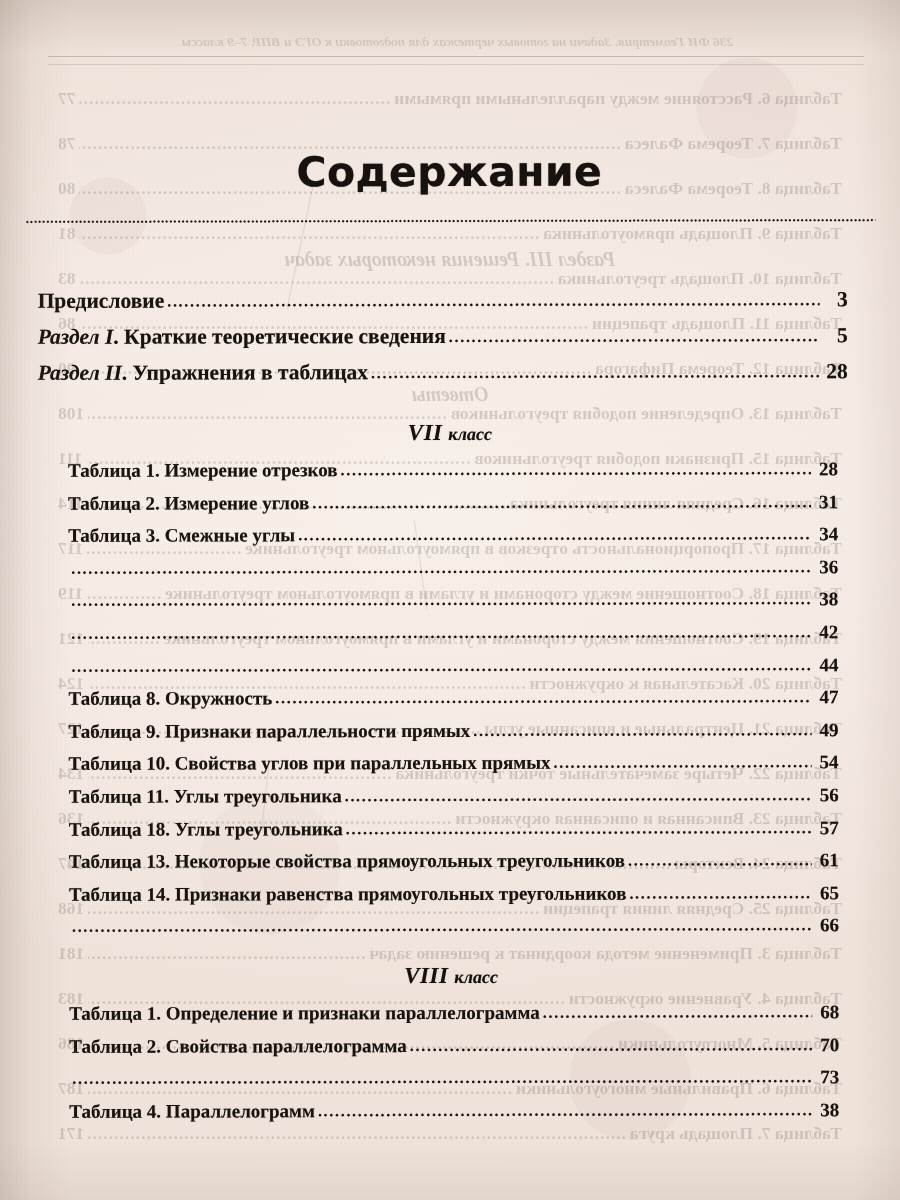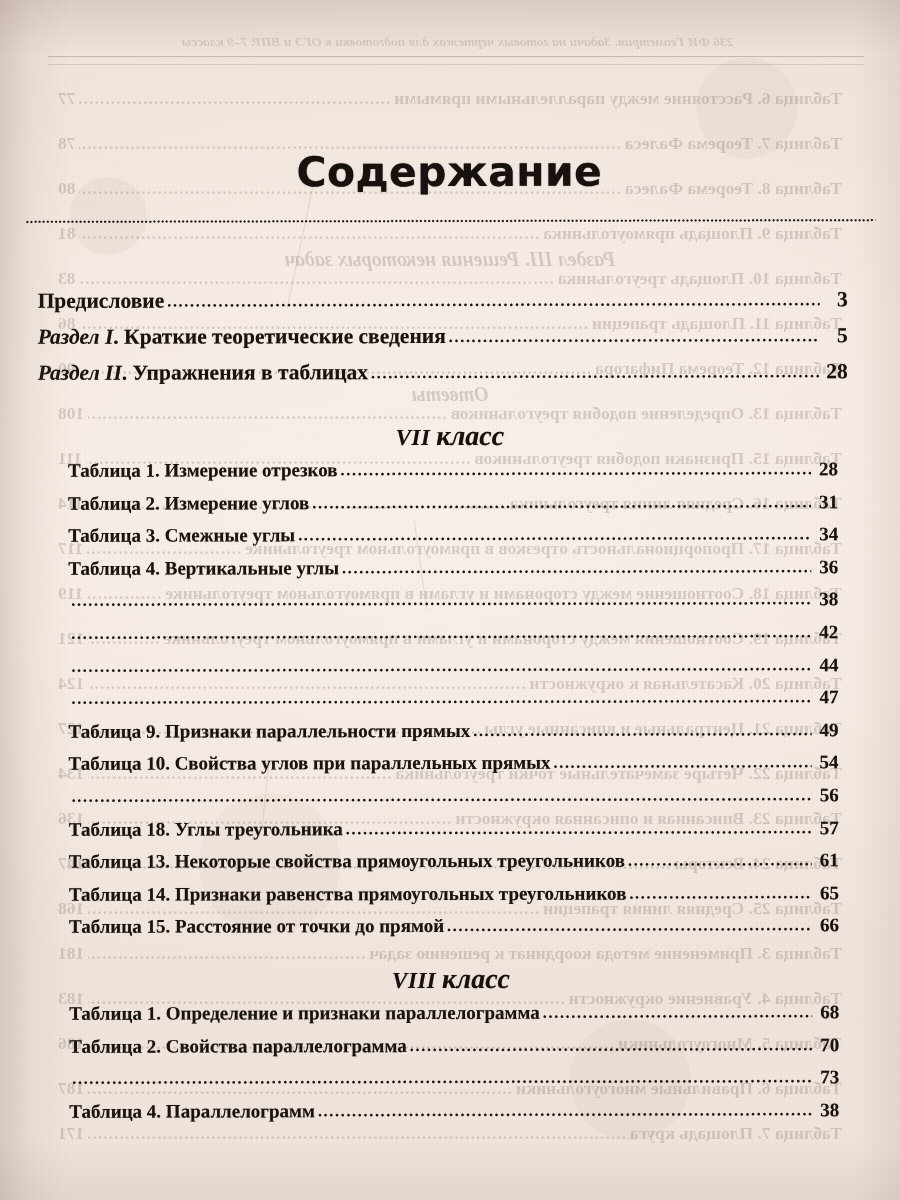--- a/index.html
+++ b/index.html
@@ -200,21 +200,21 @@
     position: absolute;
     left: 0; right: 0;
     text-align: center;
     font-size: 23px;
     font-weight: bold;
     font-style: italic;
     color: #16110e;
     text-shadow: 0 0 .8px rgba(22,17,14,.5);
   }
   .class-head .rom { letter-spacing: .5px; }
-  .class-head .word { font-size: 28px; }
+  .class-head .word { font-size: 18px; }
 
   
   .skew { transform: rotate(-0.12deg); transform-origin: 50% 40%; }
 
   
   .scratch {
     position: absolute;
     background: rgba(120,100,90,.17);
     pointer-events: none;
   }
@@ -392,71 +392,71 @@
           <span class="label">Таблица 2. Измерение углов</span>
           <span class="dots">...........................................................................................................................................</span>
           <span class="page">31</span>
         </div>
         <div class="entry lvl1" style="top: 524.2px;">
           <span class="label">Таблица 3. Смежные углы</span>
           <span class="dots">...........................................................................................................................................</span>
           <span class="page">34</span>
         </div>
         <div class="entry lvl1" style="top: 556.8px;">
-          <span class="label">Таблица 4. Вертикальные углы</span>
           <span class="dots">...........................................................................................................................................</span>
           <span class="page">36</span>
         </div>
         <div class="entry lvl1" style="top: 589.4px;">
           <span class="dots">...........................................................................................................................................</span>
           <span class="page">38</span>
         </div>
         <div class="entry lvl1" style="top: 622px;">
           <span class="dots">...........................................................................................................................................</span>
           <span class="page">42</span>
         </div>
         <div class="entry lvl1" style="top: 654.6px;">
           <span class="dots">...........................................................................................................................................</span>
           <span class="page">44</span>
         </div>
         <div class="entry lvl1" style="top: 687.2px;">
+          <span class="label">Таблица 8. Окружность</span>
           <span class="dots">...........................................................................................................................................</span>
           <span class="page">47</span>
         </div>
         <div class="entry lvl1" style="top: 719.8px;">
           <span class="label">Таблица 9. Признаки параллельности прямых</span>
           <span class="dots">...........................................................................................................................................</span>
           <span class="page">49</span>
         </div>
         <div class="entry lvl1" style="top: 752.4px;">
           <span class="label">Таблица 10. Свойства углов при параллельных прямых</span>
           <span class="dots">...........................................................................................................................................</span>
           <span class="page">54</span>
         </div>
         <div class="entry lvl1" style="top: 785px;">
+          <span class="label">Таблица 11. Углы треугольника</span>
           <span class="dots">...........................................................................................................................................</span>
           <span class="page">56</span>
         </div>
         <div class="entry lvl1" style="top: 817.6px;">
           <span class="label">Таблица 18. Углы треугольника</span>
           <span class="dots">...........................................................................................................................................</span>
           <span class="page">57</span>
         </div>
         <div class="entry lvl1" style="top: 850.2px;">
           <span class="label">Таблица 13. Некоторые свойства прямоугольных треугольников</span>
           <span class="dots">...........................................................................................................................................</span>
           <span class="page">61</span>
         </div>
         <div class="entry lvl1" style="top: 882.8px;">
           <span class="label">Таблица 14. Признаки равенства прямоугольных треугольников</span>
           <span class="dots">...........................................................................................................................................</span>
           <span class="page">65</span>
         </div>
         <div class="entry lvl1" style="top: 915.4px;">
-          <span class="label">Таблица 15. Расстояние от точки до прямой</span>
           <span class="dots">...........................................................................................................................................</span>
           <span class="page">66</span>
         </div>
         <div class="class-head" style="top: 963px;"><span class="rom">VIII</span> <span class="word">класс</span></div>
         <div class="entry lvl1" style="top: 1002px;">
           <span class="label">Таблица 1. Определение и признаки параллелограмма</span>
           <span class="dots">...........................................................................................................................................</span>
           <span class="page">68</span>
         </div>
         <div class="entry lvl1" style="top: 1034.6px;">

